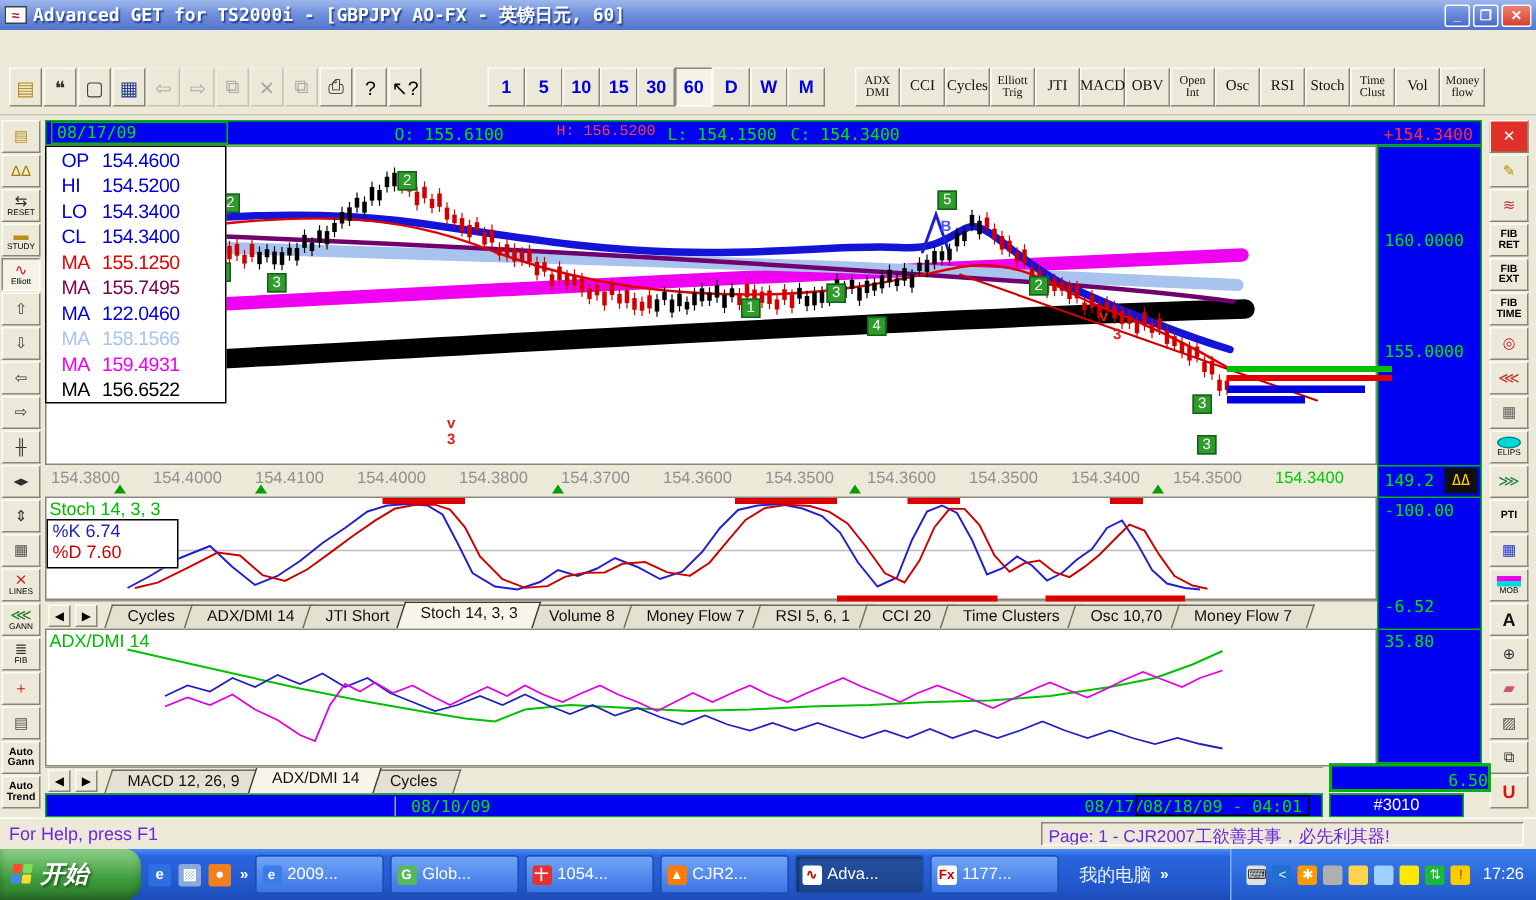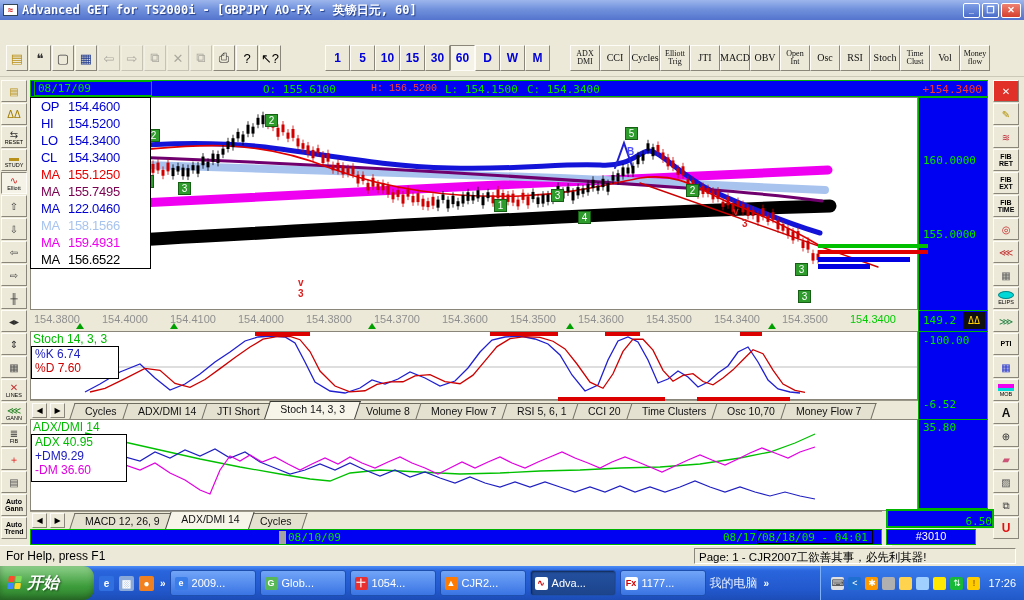--- a/index.html
+++ b/index.html
@@ -45,21 +45,21 @@
 .tab span{display:inline-block;transform:skewX(18deg)}
 .tab.active{background:#f7f5ea;height:18px;z-index:3;position:relative;border-color:#3a3a34}
 .scrollbtn{width:15px;height:15px;font-size:8px;margin:1px 1px 1px 2px}
 
 .wave{position:absolute;width:13px;height:13px;background:#2d9c2d;border:1px solid #156015;color:#fff;font-size:10px;line-height:12px;text-align:center;z-index:5}
 .annot{position:absolute;font-size:10px;font-weight:bold;z-index:5}
 .tri{position:absolute;width:0;height:0;border-left:4px solid transparent;border-right:4px solid transparent;border-bottom:6px solid #00a000}
 .redmark{position:absolute;height:4px;background:#dd0000;z-index:4}
 .mobbar{position:absolute;z-index:4}
 
-#statusbar{left:0;top:545px;width:892px;height:21px;background:#ece9d8;border-top:1px solid #fff;font-size:12px;color:#000000}
+#statusbar{left:0;top:545px;width:1024px;height:21px;background:#ece9d8;border-top:1px solid #fff;font-size:12px;color:#6d28d9}
 .inset{border:1px solid;border-color:#8a877a #fff #fff #8a877a;background:#ece9d8}
 
 #taskbar{left:0;top:566px;width:1024px;height:34px;background:linear-gradient(180deg,#4b8df8 0%,#2a65dd 14%,#2258cd 70%,#1c4cb6 100%);display:flex;align-items:center}
 #startbtn{width:94px;height:34px;border-radius:0 11px 11px 0;background:linear-gradient(180deg,#8ed08a,#3d9c3b 60%,#2e7e2d);display:flex;align-items:center;color:#fff;font-weight:bold;font-style:italic;font-size:16px;box-shadow:inset 0 -3px 6px rgba(0,0,0,.25);text-shadow:1px 1px 2px #1c4f1c}
 #winflag{width:14px;height:14px;margin:0 5px 0 8px;display:grid;grid-template-columns:6px 6px;grid-template-rows:6px 6px;gap:1px;transform:skewX(-8deg)}
 #winflag i{border-radius:1px}
 .task{height:26px;width:86px;margin-left:4px;border-radius:3px;background:linear-gradient(#71a5f8,#3a74e3);border:1px solid #1f4fae;display:flex;align-items:center;color:#fff;font-size:11px;white-space:nowrap;overflow:hidden}
 .task.active{background:linear-gradient(#23509f,#1d448c);box-shadow:inset 1px 1px 2px rgba(0,0,0,.5)}
 .task .ic{width:13px;height:13px;margin:0 4px;border-radius:2px;flex:none;font-size:9px;font-weight:bold;line-height:13px;text-align:center}
 #tray{margin-left:auto;height:34px;display:flex;align-items:center;background:linear-gradient(180deg,#3a7ef0,#2158c8);border-left:1px solid #7fb1fa;padding:0 8px 0 6px}
@@ -378,42 +378,37 @@
         <div class="tab"><span>RSI 5, 6, 1</span></div>
         <div class="tab"><span>CCI 20</span></div>
         <div class="tab"><span>Time Clusters</span></div>
         <div class="tab"><span>Osc 10,70</span></div>
         <div class="tab"><span>Money Flow 7</span></div>
       </div>
   </div>
 
   <div class="abs white-panel" style="left:30px;top:419px;width:888px;height:92px"></div>
   <div class="abs" style="left:33px;top:420px;color:#00bb00;font-size:12px;z-index:6">ADX/DMI 14</div>
-  <div class="abs" style="left:31px;top:434px;width:96px;height:48px;background:#fff;border:1px solid #000;z-index:6;font-size:12px;padding-left:3px">
-    <div style="color:#00bb00">ADX 40.95</div>
-    <div style="color:#2020c0">+DM9.29</div>
-    <div style="color:#e000e0">-DM 36.60</div>
-  </div>
 
   <div class="abs tabrow" style="left:30px;top:511px;width:852px;height:18px">
     <div class="btn scrollbtn">◀</div>
     <div class="btn scrollbtn">▶</div>
     <div id="bot-tabs" style="display:flex;align-items:flex-end;margin-left:6px">
         <div class="tab"><span>MACD 12, 26, 9</span></div>
         <div class="tab active"><span>ADX/DMI 14</span></div>
         <div class="tab"><span>Cycles</span></div>
       </div>
   </div>
 
   <div class="abs" style="left:886px;top:509px;width:108px;height:19px;background:#0000f2;border:2px solid #00b400;text-align:right">
     <span class="greentx">6.50</span>
   </div>
 
   <div class="abs bluebar" style="left:30px;top:529px;width:852px;height:16px">
-    <span class="abs greentx" style="left:248px;top:1px;border-left:7px solid #a3a3a3;padding-left:2px">08/10/09</span>
+    <span class="abs greentx" style="left:232px;top:1px;border-left:1px solid #a3a3a3;padding-left:10px">08/10/09</span>
     <span class="abs greentx" style="left:692px;top:1px">08/17/</span>
     <span class="abs greentx" style="left:726px;top:0;border:1px solid #000;height:14px;padding:0 4px">08/18/09 - 04:01</span>
   </div>
   <div class="abs bluebar" style="left:886px;top:529px;width:90px;height:16px;text-align:center">
     <span style="color:#fff;font-family:'Liberation Sans',sans-serif;font-size:11px">#3010</span>
   </div>
 
   <div class="abs" id="statusbar">
     <span class="abs" style="left:6px;top:3px">For Help, press F1</span>
     <div class="abs inset" style="left:694px;top:2px;width:322px;height:16px;font-size:11.5px;padding:1px 4px;white-space:nowrap;overflow:hidden">Page: 1 - CJR2007工欲善其事，必先利其器!</div>
@@ -454,21 +449,21 @@
         </div>
         <div class="task active">
           <span class="ic" style="background: rgb(255, 255, 255); color: rgb(208, 0, 0);">∿</span>
           <span>Adva...</span>
         </div>
         <div class="task">
           <span class="ic" style="background: rgb(255, 255, 255); color: rgb(208, 0, 0);">Fx</span>
           <span>1177...</span>
         </div>
       </div>
-    <span style="color:#e8f1ff;margin-left:4px;font-size:12px">我的电脑</span>
+    <span style="color:#e8f1ff;margin-left:14px;font-size:12px">我的电脑</span>
     <span style="color:#fff;font-weight:bold;margin-left:6px;font-size:10px">»</span>
     <div id="tray">
       <div id="trayicons" style="display:flex;align-items:center">
           <div class="trayic" style="background: rgb(224, 224, 224); color: rgb(51, 51, 51);">⌨</div>
           <div class="trayic" style="background: rgb(30, 111, 208); color: rgb(255, 255, 255);">&lt;</div>
           <div class="trayic" style="background: rgb(255, 153, 0); color: rgb(255, 255, 255);">✱</div>
           <div class="trayic" style="background: rgb(176, 176, 176); color: rgb(255, 255, 255);"></div>
           <div class="trayic" style="background: rgb(255, 211, 77); color: rgb(255, 255, 255);"></div>
           <div class="trayic" style="background: rgb(159, 208, 255); color: rgb(255, 255, 255);"></div>
           <div class="trayic" style="background: rgb(255, 232, 0); color: rgb(255, 255, 255);"></div>

